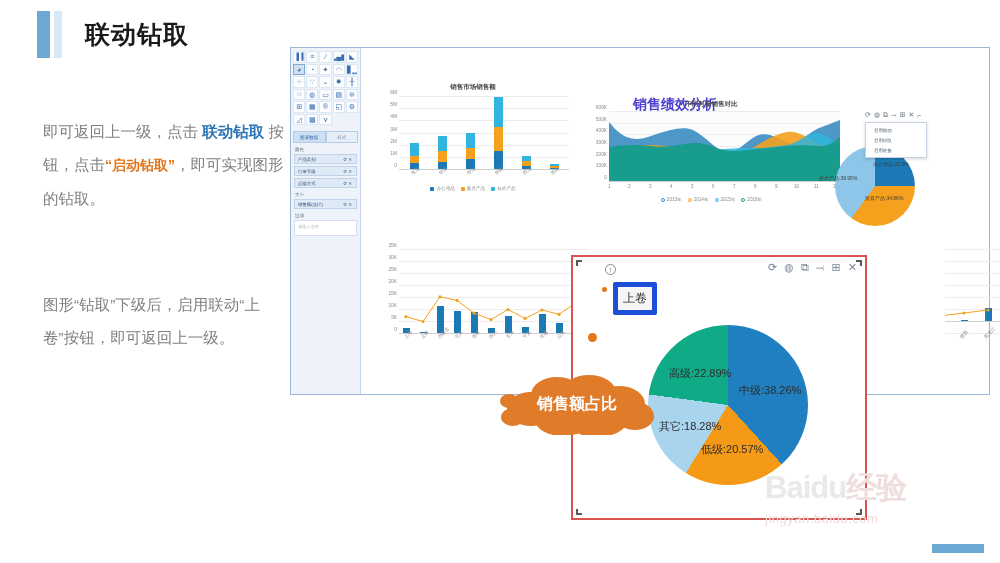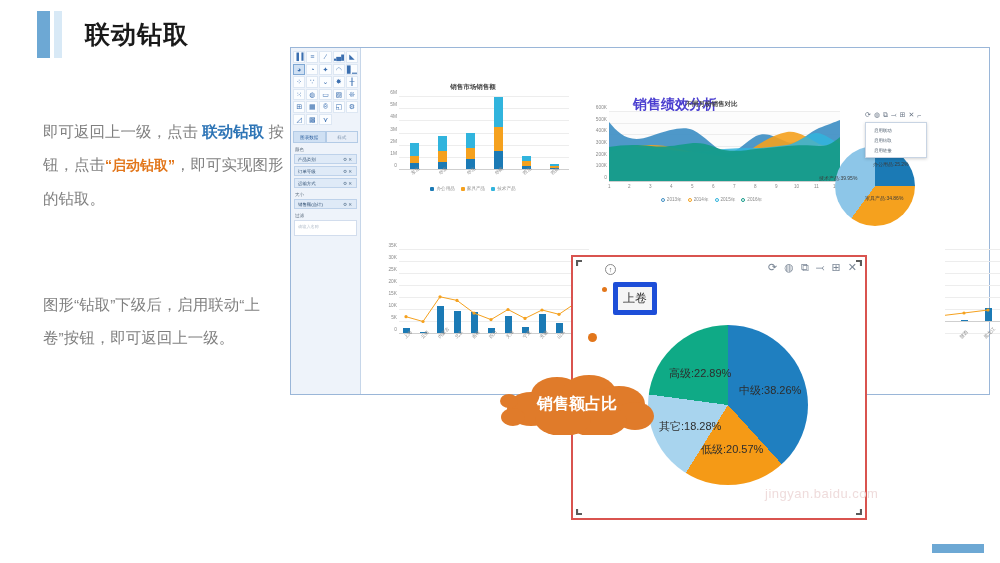--- a/index.html
+++ b/index.html
@@ -94,21 +94,21 @@
 
   
   .cloud{position:absolute;left:497px;top:373px;width:160px;height:62px;z-index:25;}
   .cloud-txt{position:absolute;left:0;top:0;width:160px;height:62px;display:flex;align-items:center;
              justify-content:center;color:#ffffff;font-size:16px;font-weight:bold;z-index:2;}
 
   
   .wm{position:absolute;left:765px;top:472px;z-index:30;pointer-events:none;}
   .wm-main{font-size:31px;font-weight:bold;color:#e9e9e9;letter-spacing:-1px;line-height:1;}
   .wm-cn{color:#f0dede;}
-  .wm-sub{font-size:13px;color:#efdcdc;letter-spacing:.5px;margin-top:14px;}
+  .wm-sub{font-size:13px;color:#efdcdc;letter-spacing:.5px;margin-top:8px;}
 </style>
 </head>
 <body>
 
 <div class="accent-bar-dark"></div>
 <div class="accent-bar-light"></div>
 <div class="slide-title">联动钻取</div>
 
 <div class="body-text para1">
   <span>即可返回上一级，点击 </span><span class="kw-blue">联动钻取</span><span> 按钮，点击</span><span class="kw-orange">“启动钻取”</span><span>，即可实现图形的钻取。</span>
@@ -466,14 +466,17 @@
       <ellipse cx="100" cy="48" rx="30" ry="16"></ellipse>
       <ellipse cx="66" cy="47" rx="28" ry="16"></ellipse>
       <ellipse cx="16" cy="44" rx="12" ry="9"></ellipse>
       <ellipse cx="12" cy="28" rx="9" ry="7"></ellipse>
     </g>
   </svg>
   <div class="cloud-txt">销售额占比</div>
 </div>
 
 <div class="wm">
+  <div class="wm-main">
+    <span>Baidu</span><span class="wm-cn">经验</span>
+  </div>
   <div class="wm-sub">jingyan.baidu.com</div>
 </div>
 
 </body></html>

